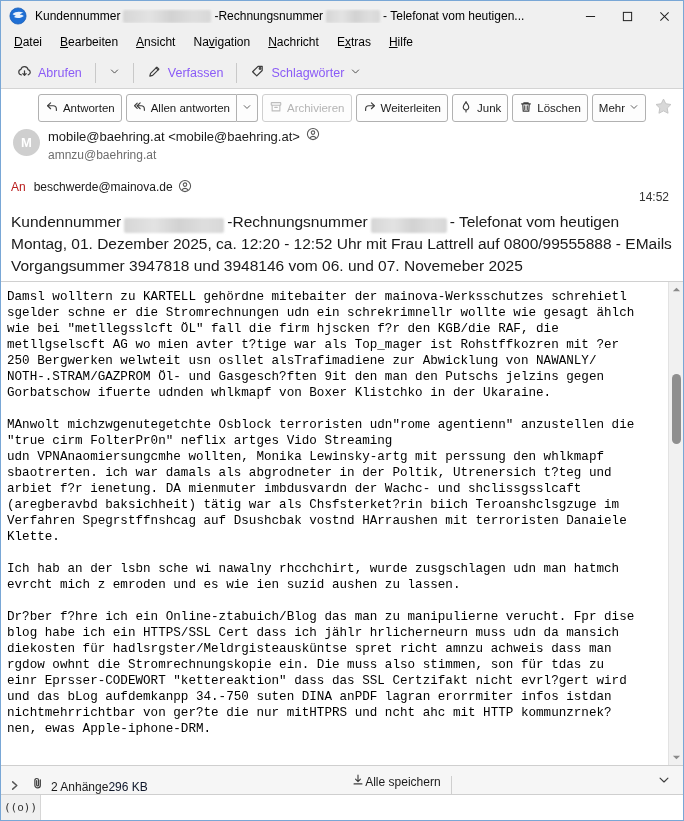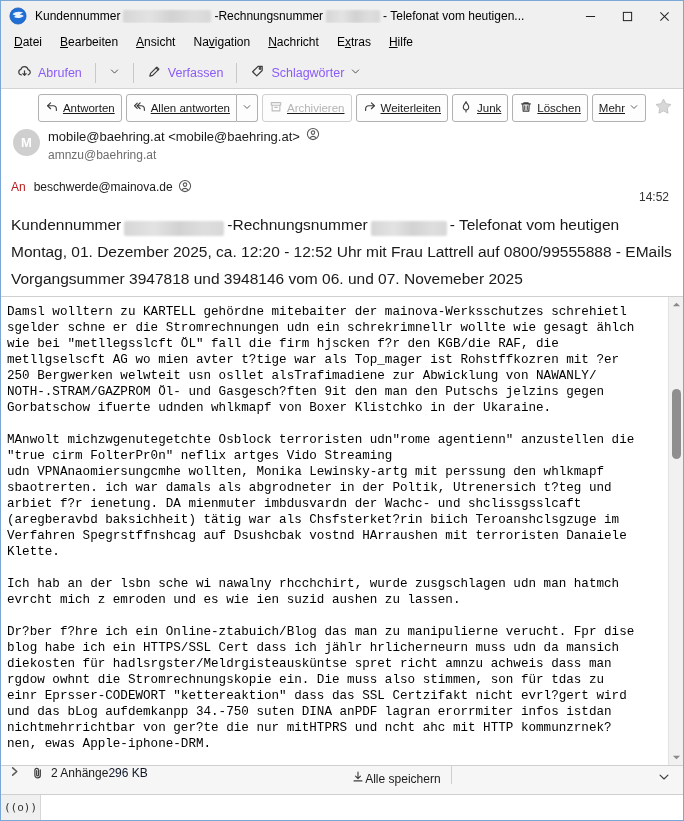--- a/index.html
+++ b/index.html
@@ -26,21 +26,21 @@
   .menu-item { font-size:12px; padding:4px 9px; color:#000; }
   .menu-item u { text-decoration:underline; }
   
   .toolbar { height:32px; display:flex; align-items:center; padding:0 8px; border-bottom:1px solid #d4d4d4; flex:0 0 auto; }
   .tool-btn { display:flex; align-items:center; gap:6px; font-size:12.5px; color:#8b5cf6; padding:5px 8px; background:none; border:none; font-family:inherit; }
   .tool-btn svg, .chev svg { width:15px; height:15px; stroke:#3d3d3d; fill:none; stroke-width:1.3; stroke-linecap:round; stroke-linejoin:round; }
   .chev svg { width:11px; height:11px; }
   .tb-sep { width:1px; height:20px; background:#c9c9c9; margin:0 5px; }
   
   .msg-header { background:#fff; padding:5px 10px 4px; flex:0 0 auto; }
-  .action-row { display:flex; align-items:center; margin-bottom:5px;text-decoration:underline; }
+  .action-row { display:flex; align-items:center; margin-bottom:5px; }
   .action-spacer { flex:1; }
   .btn-group { display:flex; margin-left:4px; }
   .act-btn { display:flex; align-items:center; gap:4px; font-size:11.5px; font-family:inherit; color:#1a1a1a; background:#fdfdfd; border:1px solid #b1b1b1; border-radius:3px; height:28px; padding:0 6px; }
   .btn-group .act-btn + .act-btn { border-left:none; border-top-left-radius:0; border-bottom-left-radius:0; padding:0 5px; }
   .btn-group .act-btn:first-child:not(:only-child) { border-top-right-radius:0; border-bottom-right-radius:0; }
   .act-btn svg { width:14px; height:14px; stroke:#3d3d3d; fill:none; stroke-width:1.3; stroke-linecap:round; stroke-linejoin:round; }
   .act-btn .chev svg { width:10px; height:10px; }
   .act-btn.disabled { color:#b4b4b4; border-color:#cfcfcf; }
   .act-btn.disabled svg { stroke:#bdbdbd; }
   .star-btn { margin-left:8px; background:none; border:none; display:flex; align-items:center; }
@@ -48,32 +48,32 @@
   .from-row { display:flex; margin:2px 0 0; }
   .avatar { width:27px; height:27px; border-radius:50%; background:#cfcfcf; color:#fff; font-size:13px; font-weight:bold; display:flex; align-items:center; justify-content:center; margin:2px 8px 0 2px; flex:0 0 auto; }
   .from-block { line-height:1.45; }
   .from-line { font-size:13px; color:#1a1a1a; display:flex; align-items:center; gap:6px; }
   .from-addr { font-size:12px; color:#6e6e6e; }
   .person svg { width:14px; height:14px; stroke:#555; fill:none; stroke-width:1.2; }
   .to-row { display:flex; align-items:center; font-size:12px; margin-top:6px; }
   .to-label { color:#b91c1c; margin-right:8px;text-align:center; }
   .to-addr { color:#1a1a1a; margin-right:5px; }
   .msg-time { margin-left:auto; color:#333; padding-right:4px;margin-top:20px; }
-  .subject { font-size:15.5px; line-height:27px; color:#1a1a1a; margin-top:7px; }
+  .subject { font-size:15.5px; line-height:22px; color:#1a1a1a; margin-top:7px; }
   
   .body-area { flex:1 1 auto; min-height:0; background:#fff; border-top:1px solid #d0d0d0; position:relative; overflow:hidden; }
   .body-text { font-family:Liberation Mono, monospace; font-size:12.6px; line-height:16px; color:#000; padding:7px 22px 0 6px; white-space:pre-wrap; }
   .para { margin-bottom:16px; }
   .scrollbar { position:absolute; top:0; right:0; width:15px; height:100%; background:#f1f1f1; border-left:1px solid #e2e2e2; }
   .sb-arrow { position:absolute; left:0; width:100%; height:15px; display:flex; align-items:center; justify-content:center; }
   .sb-arrow svg { width:9px; height:9px; fill:#8a8a8a; }
   .sb-up { top:0; } .sb-down { bottom:0; }
   .sb-thumb { position:absolute; left:2.5px; top:92px; width:9px; height:70px; background:#8f8f8f; border-radius:5px; }
   
-  .attach-bar { height:29px; flex:0 0 auto; border-top:1px solid #cfcfcf; background:#f6f6f6; display:flex; align-items:flex-start; padding:0 8px; font-size:12px; }
+  .attach-bar { height:29px; flex:0 0 auto; border-top:1px solid #cfcfcf; background:#f6f6f6; display:flex; align-items:flex-end; padding:0 8px; font-size:12px; }
   .expander svg { width:11px; height:11px; stroke:#555; fill:none; stroke-width:1.6; stroke-linecap:round; stroke-linejoin:round; }
   .clip svg { width:15px; height:15px; stroke:#3d3d3d; fill:none; stroke-width:1.3; stroke-linecap:round; }
   .attach-count { margin-left:6px; color:#1a1a1a; }
   .attach-size { margin-left:0; color:#0f172a; }
   .save-all { margin-left:auto; display:flex; align-items:center; color:#1a1a1a; background:none; border:none; font-size:12px; font-family:inherit; padding:4px 6px; }
   .save-all svg { width:14px; height:14px; stroke:#3d3d3d; fill:none; stroke-width:1.3; stroke-linecap:round; stroke-linejoin:round; }
   .save-sep { width:1px; height:18px; background:#cfcfcf; margin:0 4px; }
   
   .statusbar { height:26px; flex:0 0 auto; border-top:1px solid #cfcfcf; background:#fff; display:flex; align-items:stretch; }
   .chat-status { width:40px; background:#f0f0f0; border-right:1px solid #d6d6d6; display:flex; align-items:center; justify-content:center; font-size:11px; color:#333; font-family:"DejaVu Sans Mono", monospace; }

